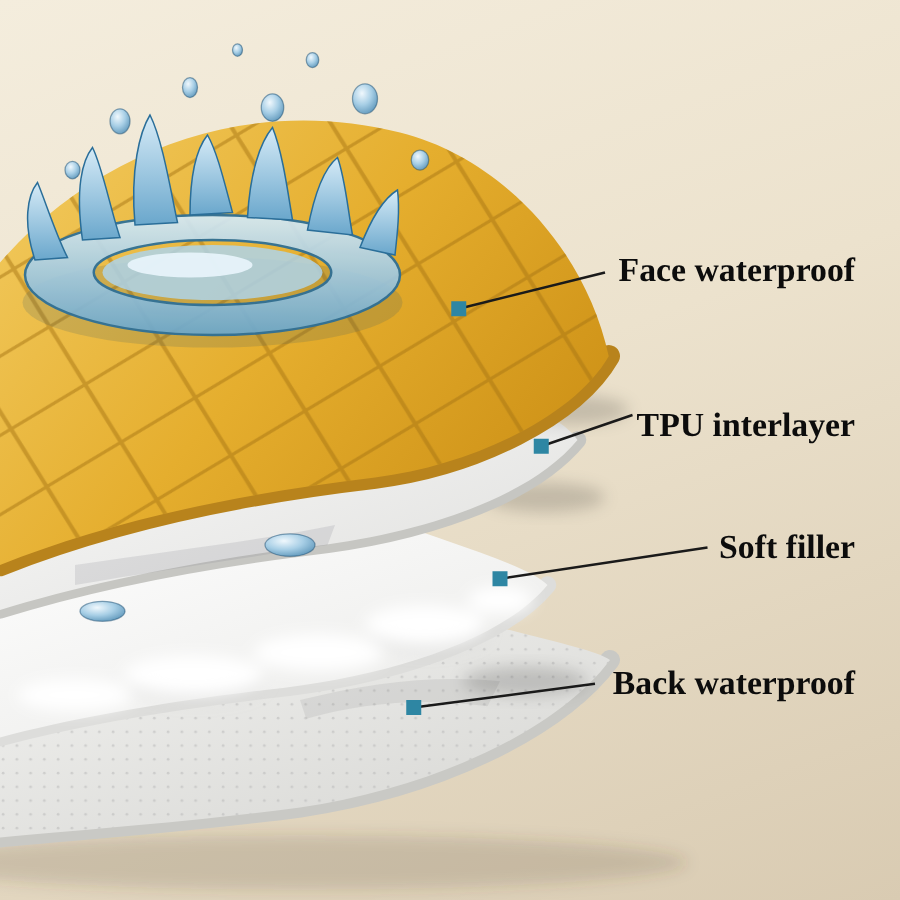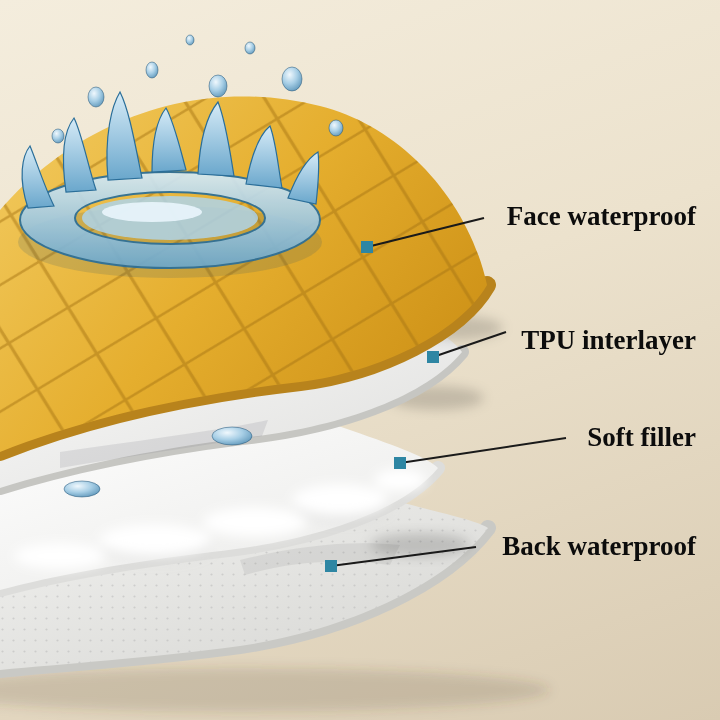--- a/index.html
+++ b/index.html
@@ -3,21 +3,21 @@
 <meta charset="utf-8">
 <style>
   html,body{margin:0;padding:0;background:#d8cab1;}
   .stage{
     position:relative;width:720px;height:720px;overflow:hidden;
     background:linear-gradient(160deg,#f4eddd 0%,#ece2cd 45%,#d9cbb2 100%);
     font-family:"Liberation Serif",serif;
   }
   .stage svg{position:absolute;left:0;top:0;}
   .layer-label{
-    position:absolute;right:24px;white-space:nowrap;
+    position:absolute;right:36px;white-space:nowrap;
     font-weight:700;font-size:27px;line-height:32px;color:#0c0c0c;
   }
   .lbl-face{top:200px;}
   .lbl-tpu{top:314px;margin-top:10px;}
   .lbl-filler{top:421px;}
   .lbl-back{top:530px;margin-left:24px;}
 </style>
 </head>
 <body>
 

